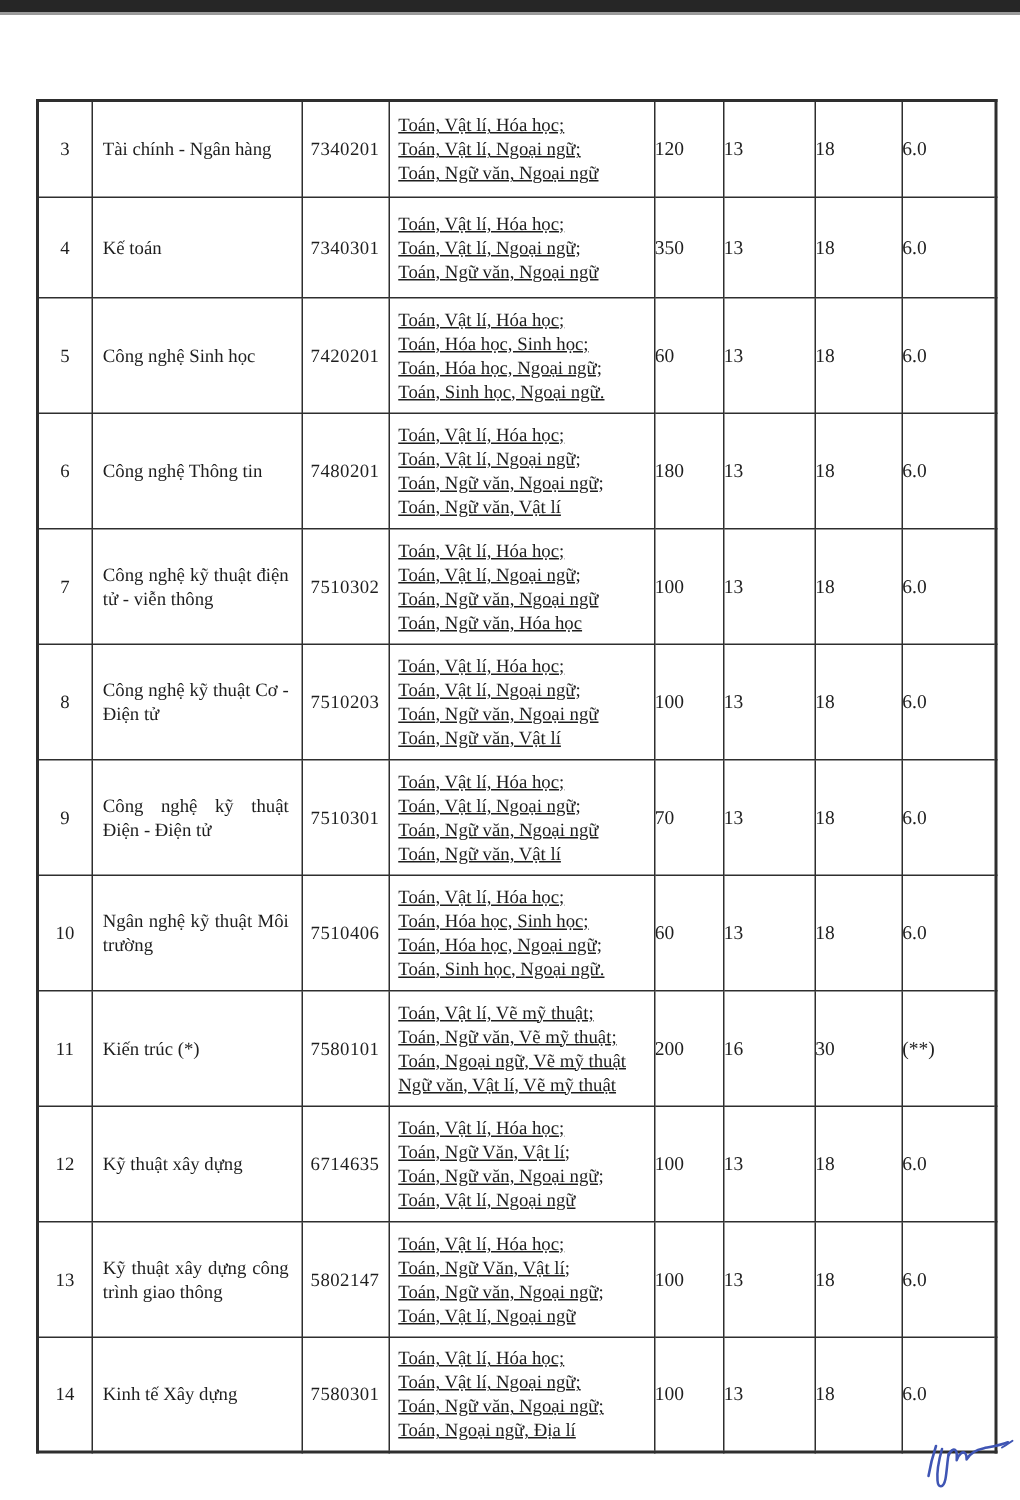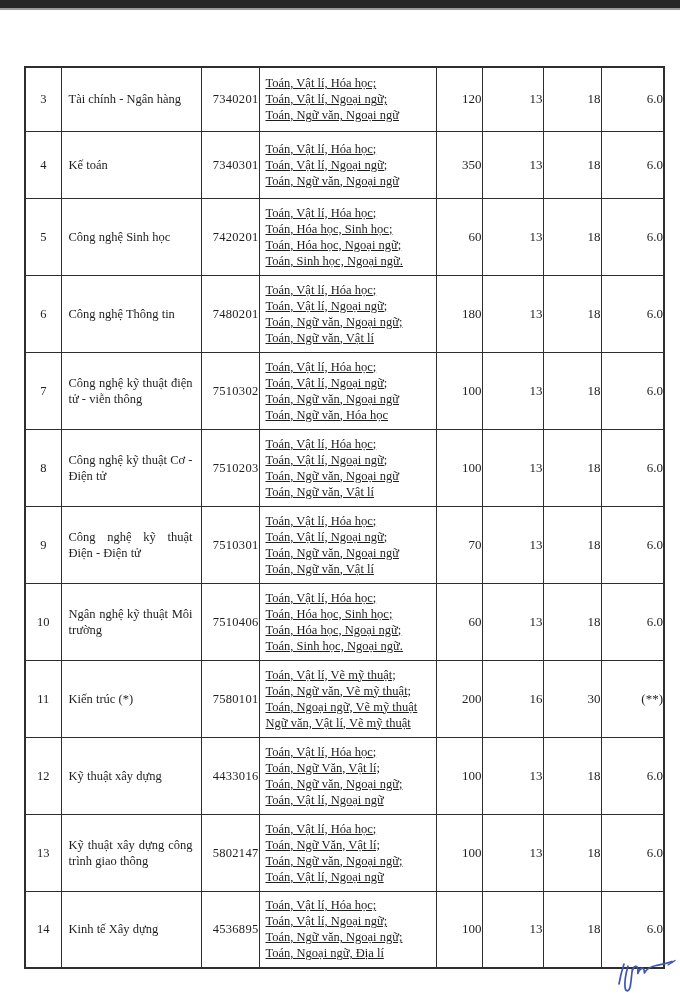--- a/index.html
+++ b/index.html
@@ -38,24 +38,24 @@
     font-size: 12.5px;
     line-height: 16px;
     padding: 0;
     overflow: hidden;
   }
   tbody tr { height: 77px; }
   tbody tr:nth-child(1) { height: 64px; }
   tbody tr:nth-child(2) { height: 67px; }
   td.c-stt { text-align: center; }
   td.c-name { text-align: justify; padding: 2px 8px 2px 7px; margin-top: 16px; }
-  td.c-code { text-align: right; letter-spacing: 0.3px; }
+  td.c-code { text-align: center; letter-spacing: 0.3px; }
   td.c-combos { padding: 2px 3px 2px 6px; }
   td.c-combos .combo-line { white-space: nowrap; text-decoration: underline; }
-  td.c-num { text-align: right; font-size: 13px; }
+  td.c-num { text-align: left; font-size: 13px; }
   .signature {
     position: absolute;
     left: 610px;
     top: 956px;
     width: 70px;
     height: 42px;
   }
 </style>
 </head>
 <body>
@@ -203,21 +203,21 @@
           <div class="combo-line">Ngữ văn, Vật lí, Vẽ mỹ thuật</div>
         </td>
         <td class="c-num">200</td>
         <td class="c-num">16</td>
         <td class="c-num">30</td>
         <td class="c-num">(**)</td>
       </tr>
       <tr>
         <td class="c-stt">12</td>
         <td class="c-name">Kỹ thuật xây dựng</td>
-        <td class="c-code">4433016</td>
+        <td class="c-code">6714635</td>
         <td class="c-combos">
           <div class="combo-line">Toán, Vật lí, Hóa học;</div>
           <div class="combo-line">Toán, Ngữ Văn, Vật lí;</div>
           <div class="combo-line">Toán, Ngữ văn, Ngoại ngữ;</div>
           <div class="combo-line">Toán, Vật lí, Ngoại ngữ</div>
         </td>
         <td class="c-num">100</td>
         <td class="c-num">13</td>
         <td class="c-num">18</td>
         <td class="c-num">6.0</td>
@@ -233,21 +233,21 @@
           <div class="combo-line">Toán, Vật lí, Ngoại ngữ</div>
         </td>
         <td class="c-num">100</td>
         <td class="c-num">13</td>
         <td class="c-num">18</td>
         <td class="c-num">6.0</td>
       </tr>
       <tr>
         <td class="c-stt">14</td>
         <td class="c-name">Kinh tế Xây dựng</td>
-        <td class="c-code">4536895</td>
+        <td class="c-code">7580301</td>
         <td class="c-combos">
           <div class="combo-line">Toán, Vật lí, Hóa học;</div>
           <div class="combo-line">Toán, Vật lí, Ngoại ngữ;</div>
           <div class="combo-line">Toán, Ngữ văn, Ngoại ngữ;</div>
           <div class="combo-line">Toán, Ngoại ngữ, Địa lí</div>
         </td>
         <td class="c-num">100</td>
         <td class="c-num">13</td>
         <td class="c-num">18</td>
         <td class="c-num">6.0</td>

